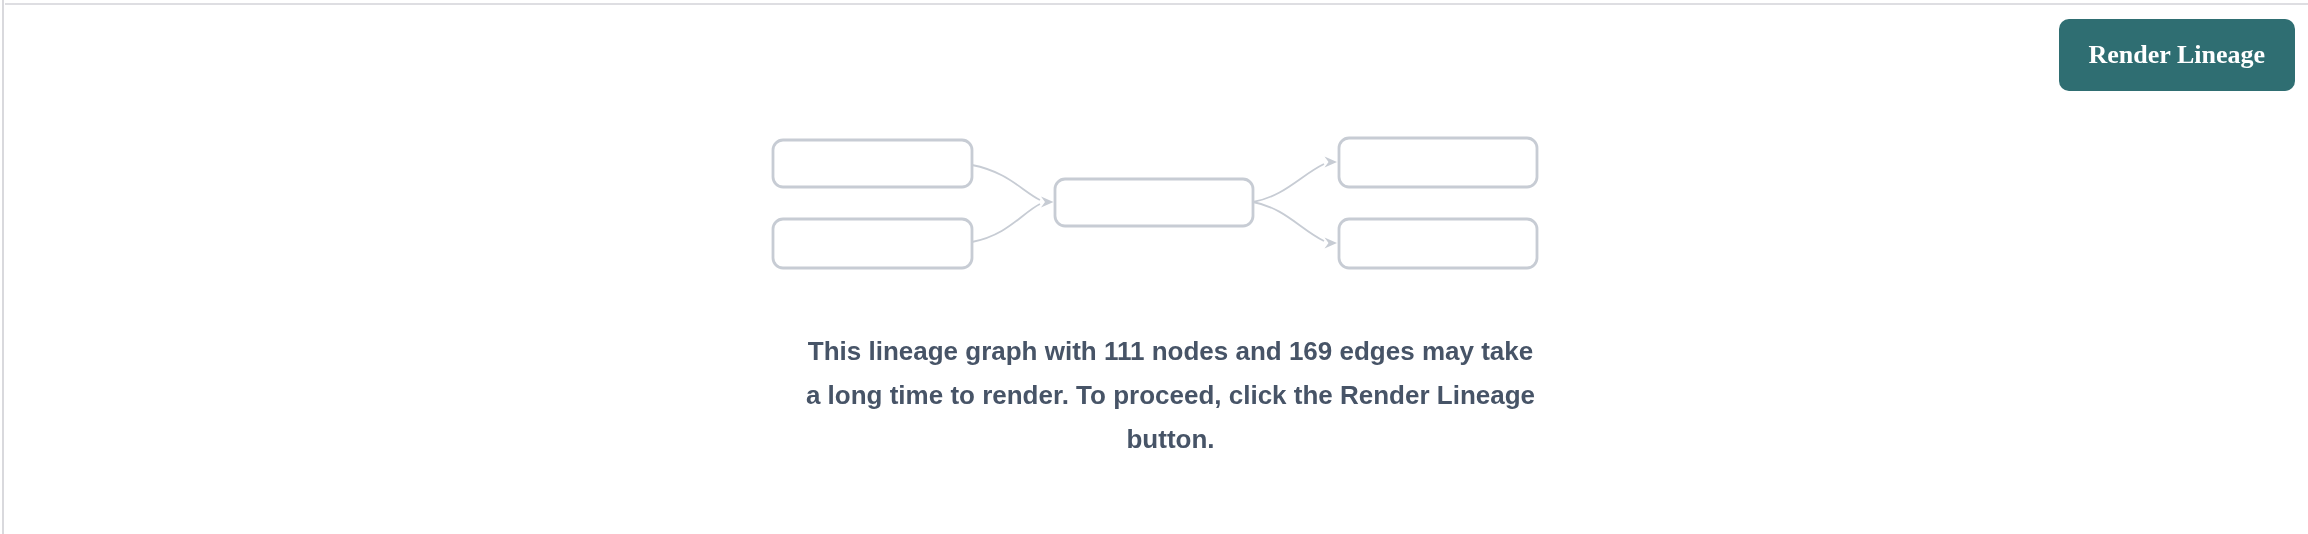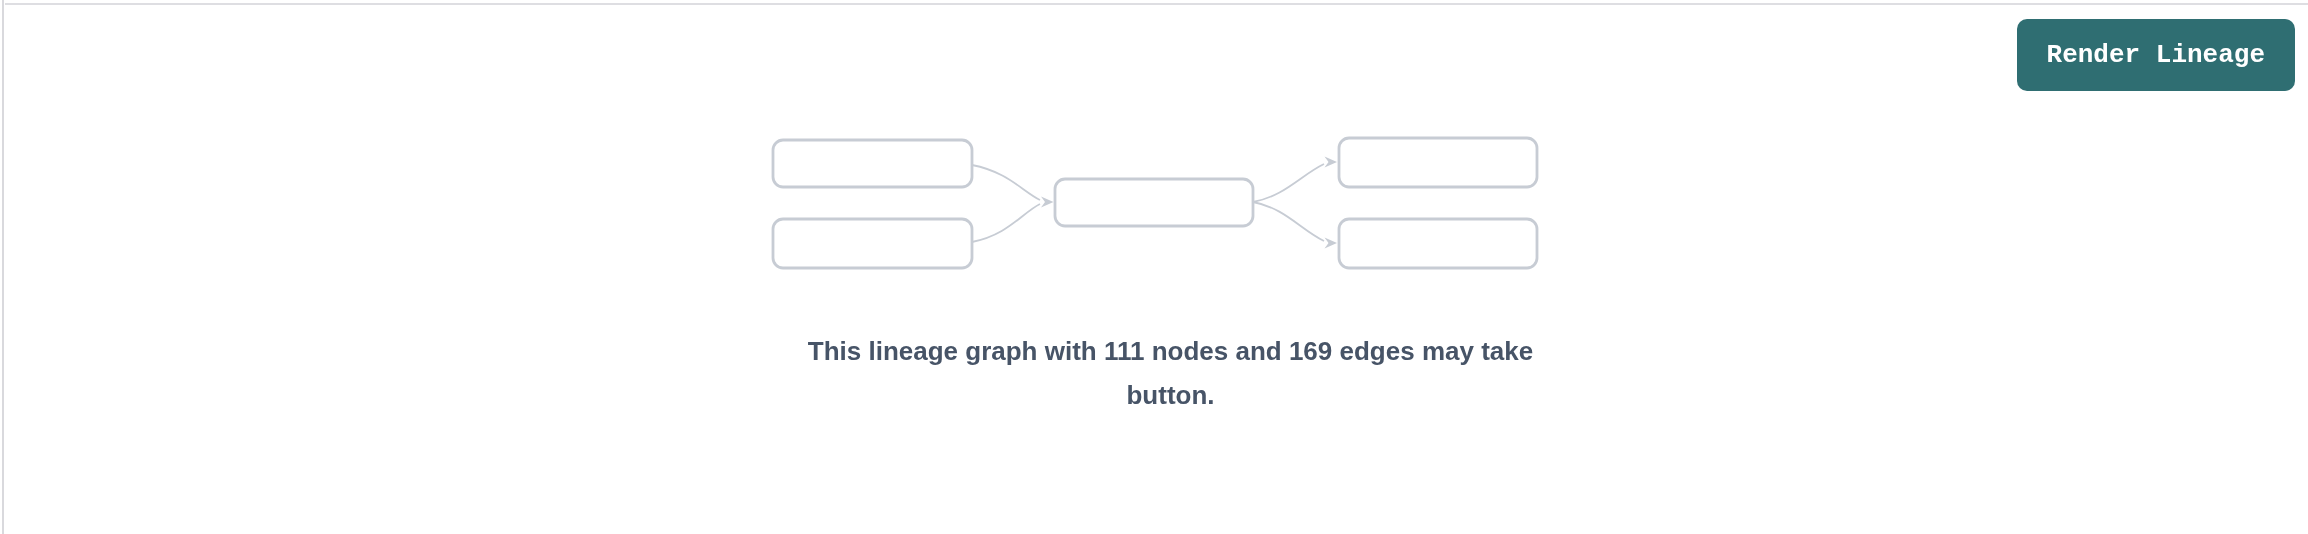--- a/index.html
+++ b/index.html
@@ -34,21 +34,21 @@
   .render-btn {
     position: absolute;
     top: 19px;
     right: 13px;
     height: 72px;
     padding: 0 30px;
     background: #2f6e72;
     color: #ffffff;
     font-size: 26px;
     font-weight: 700;
-    font-family: Liberation Mono, monospace;
+    font-family: Liberation Serif, serif;
     border: none;
     border-radius: 10px;
     cursor: pointer;
     display: flex;
     align-items: center;
     justify-content: center;
     white-space: nowrap;
     margin-left: 19px;
   }
   .diagram-wrap {
@@ -102,16 +102,17 @@
         <rect x="23" y="94" width="199" height="49" rx="10"></rect>
         <rect x="305" y="54" width="198" height="47" rx="10"></rect>
         <rect x="589" y="13" width="198" height="49" rx="10"></rect>
         <rect x="589" y="94" width="198" height="49" rx="10"></rect>
       </g>
     </svg>
   </div>
 
   <div class="message">
     <span class="line">This lineage graph with 111 nodes and 169 edges may take</span>
+    <span class="line">a long time to render. To proceed, click the Render Lineage</span>
     <span class="line">button.</span>
   </div>
 
 </div>
 
 </body></html>

